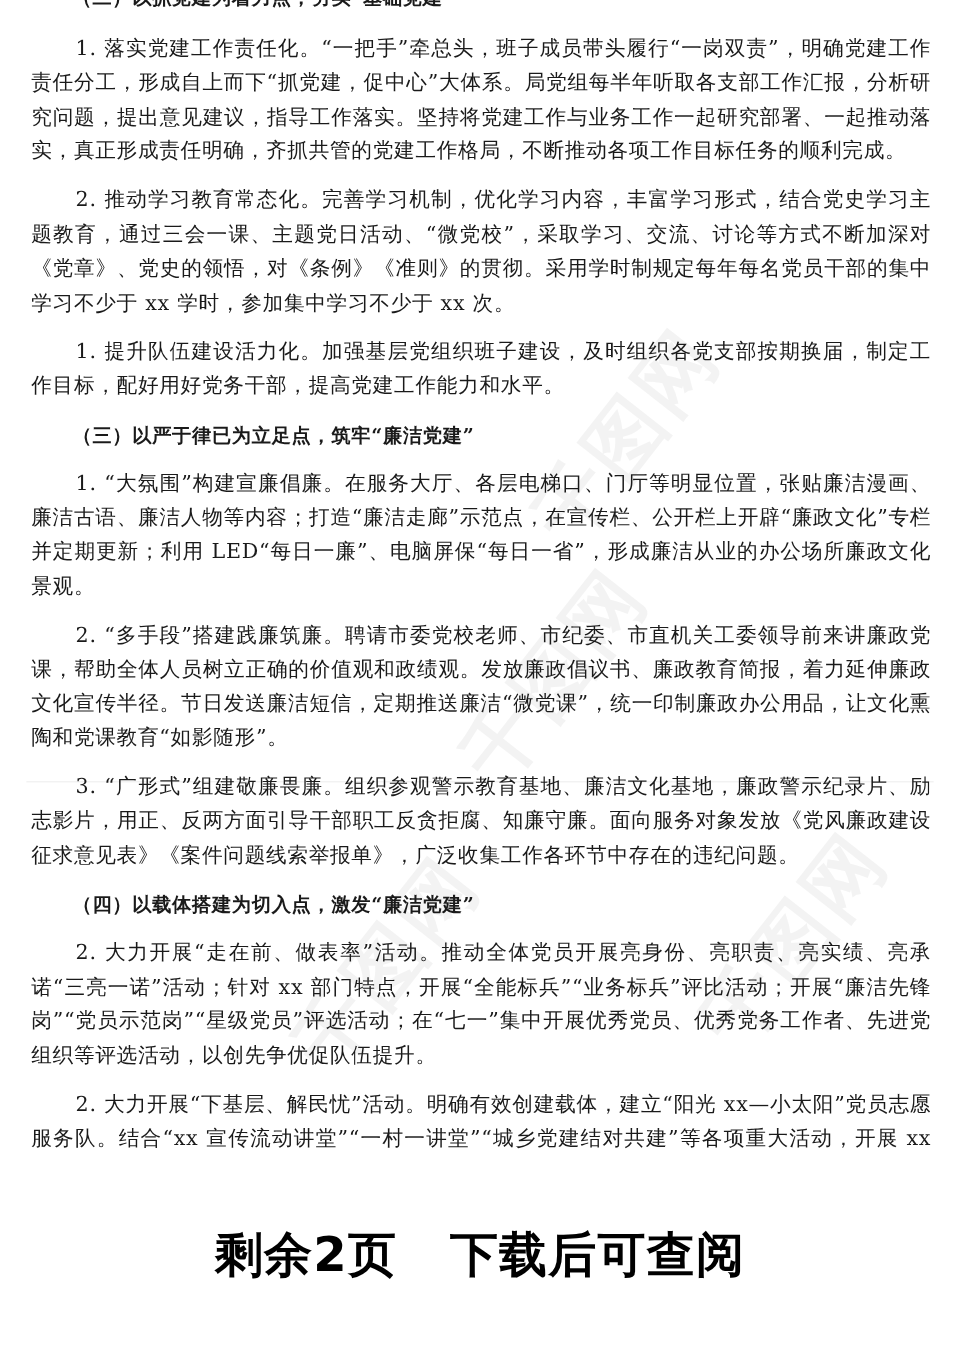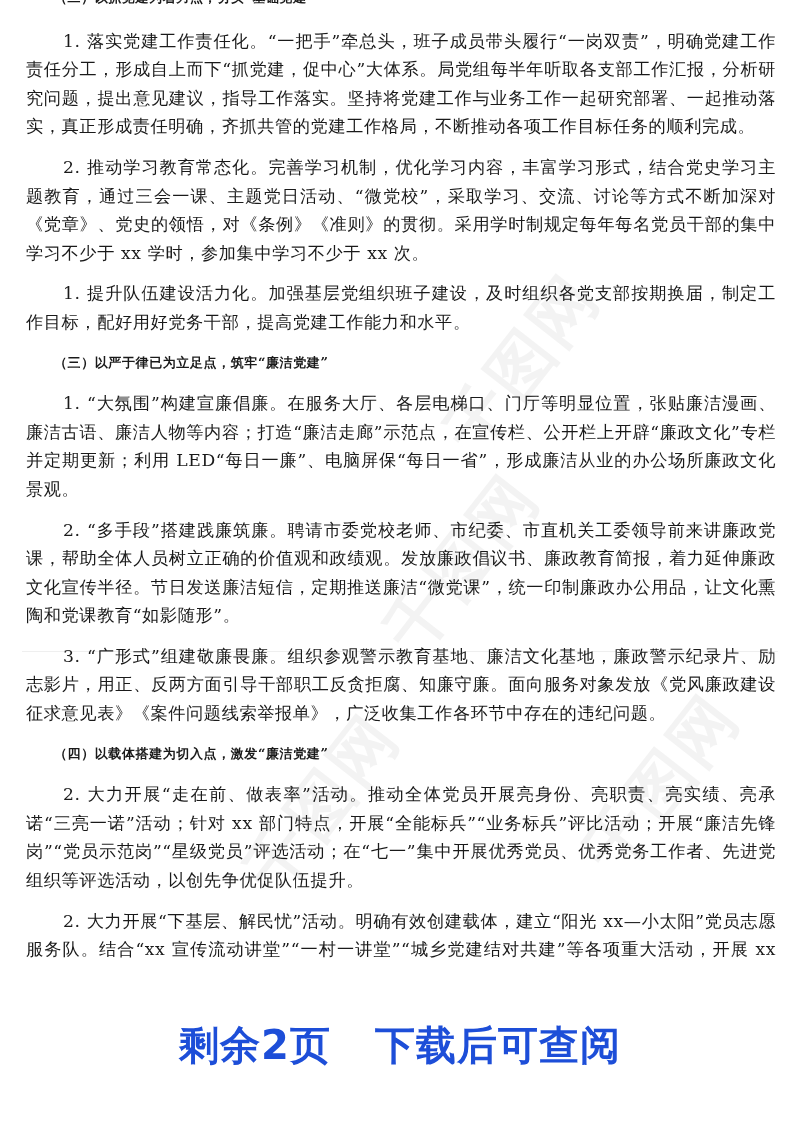--- a/index.html
+++ b/index.html
@@ -32,21 +32,21 @@
     .p {
       font-size: 17.2px;
       line-height: 28.6px;
       text-align: justify;
       text-indent: 2.15em;
       margin: 0 0 12px 0;
       letter-spacing: 0.6px;
       word-break: break-all;
     }
     .h {
-      font-size: 13px;
+      font-size: 16px;
       line-height: 28.6px;
       font-weight: bold;
       text-indent: 2.15em;
       margin: 0 0 12px 0;
       letter-spacing: 0.6px;
     }
     .h.cut {
       margin-bottom: 14px;
     }
     .divider {
@@ -69,21 +69,21 @@
     }
     .more-banner {
       position: absolute;
       left: 0;
       top: 1018px;
       width: 800px;
       text-align: center;
       font-family: "DejaVu Sans", "Liberation Sans", sans-serif;
       font-weight: bold;
       font-size: 40px;
-      color: #1d4ed8;
+      color: #000000;
       letter-spacing: 1px;
     }
     .more-banner .gap {
       display: inline-block;
       width: 44px;
     }
   </style>
 </head>
 <body>
 

